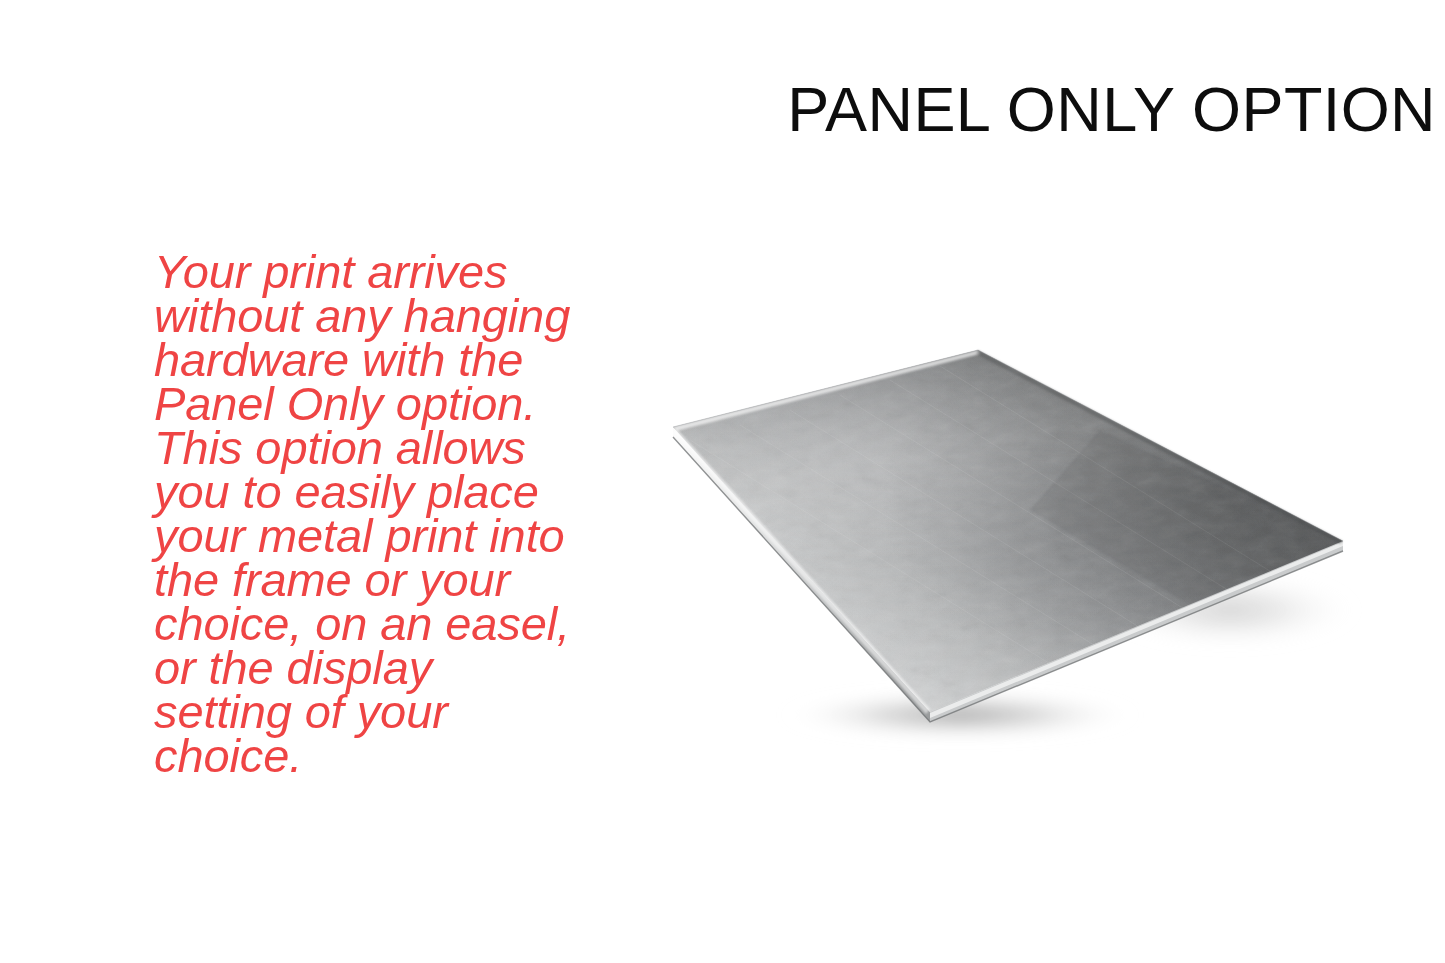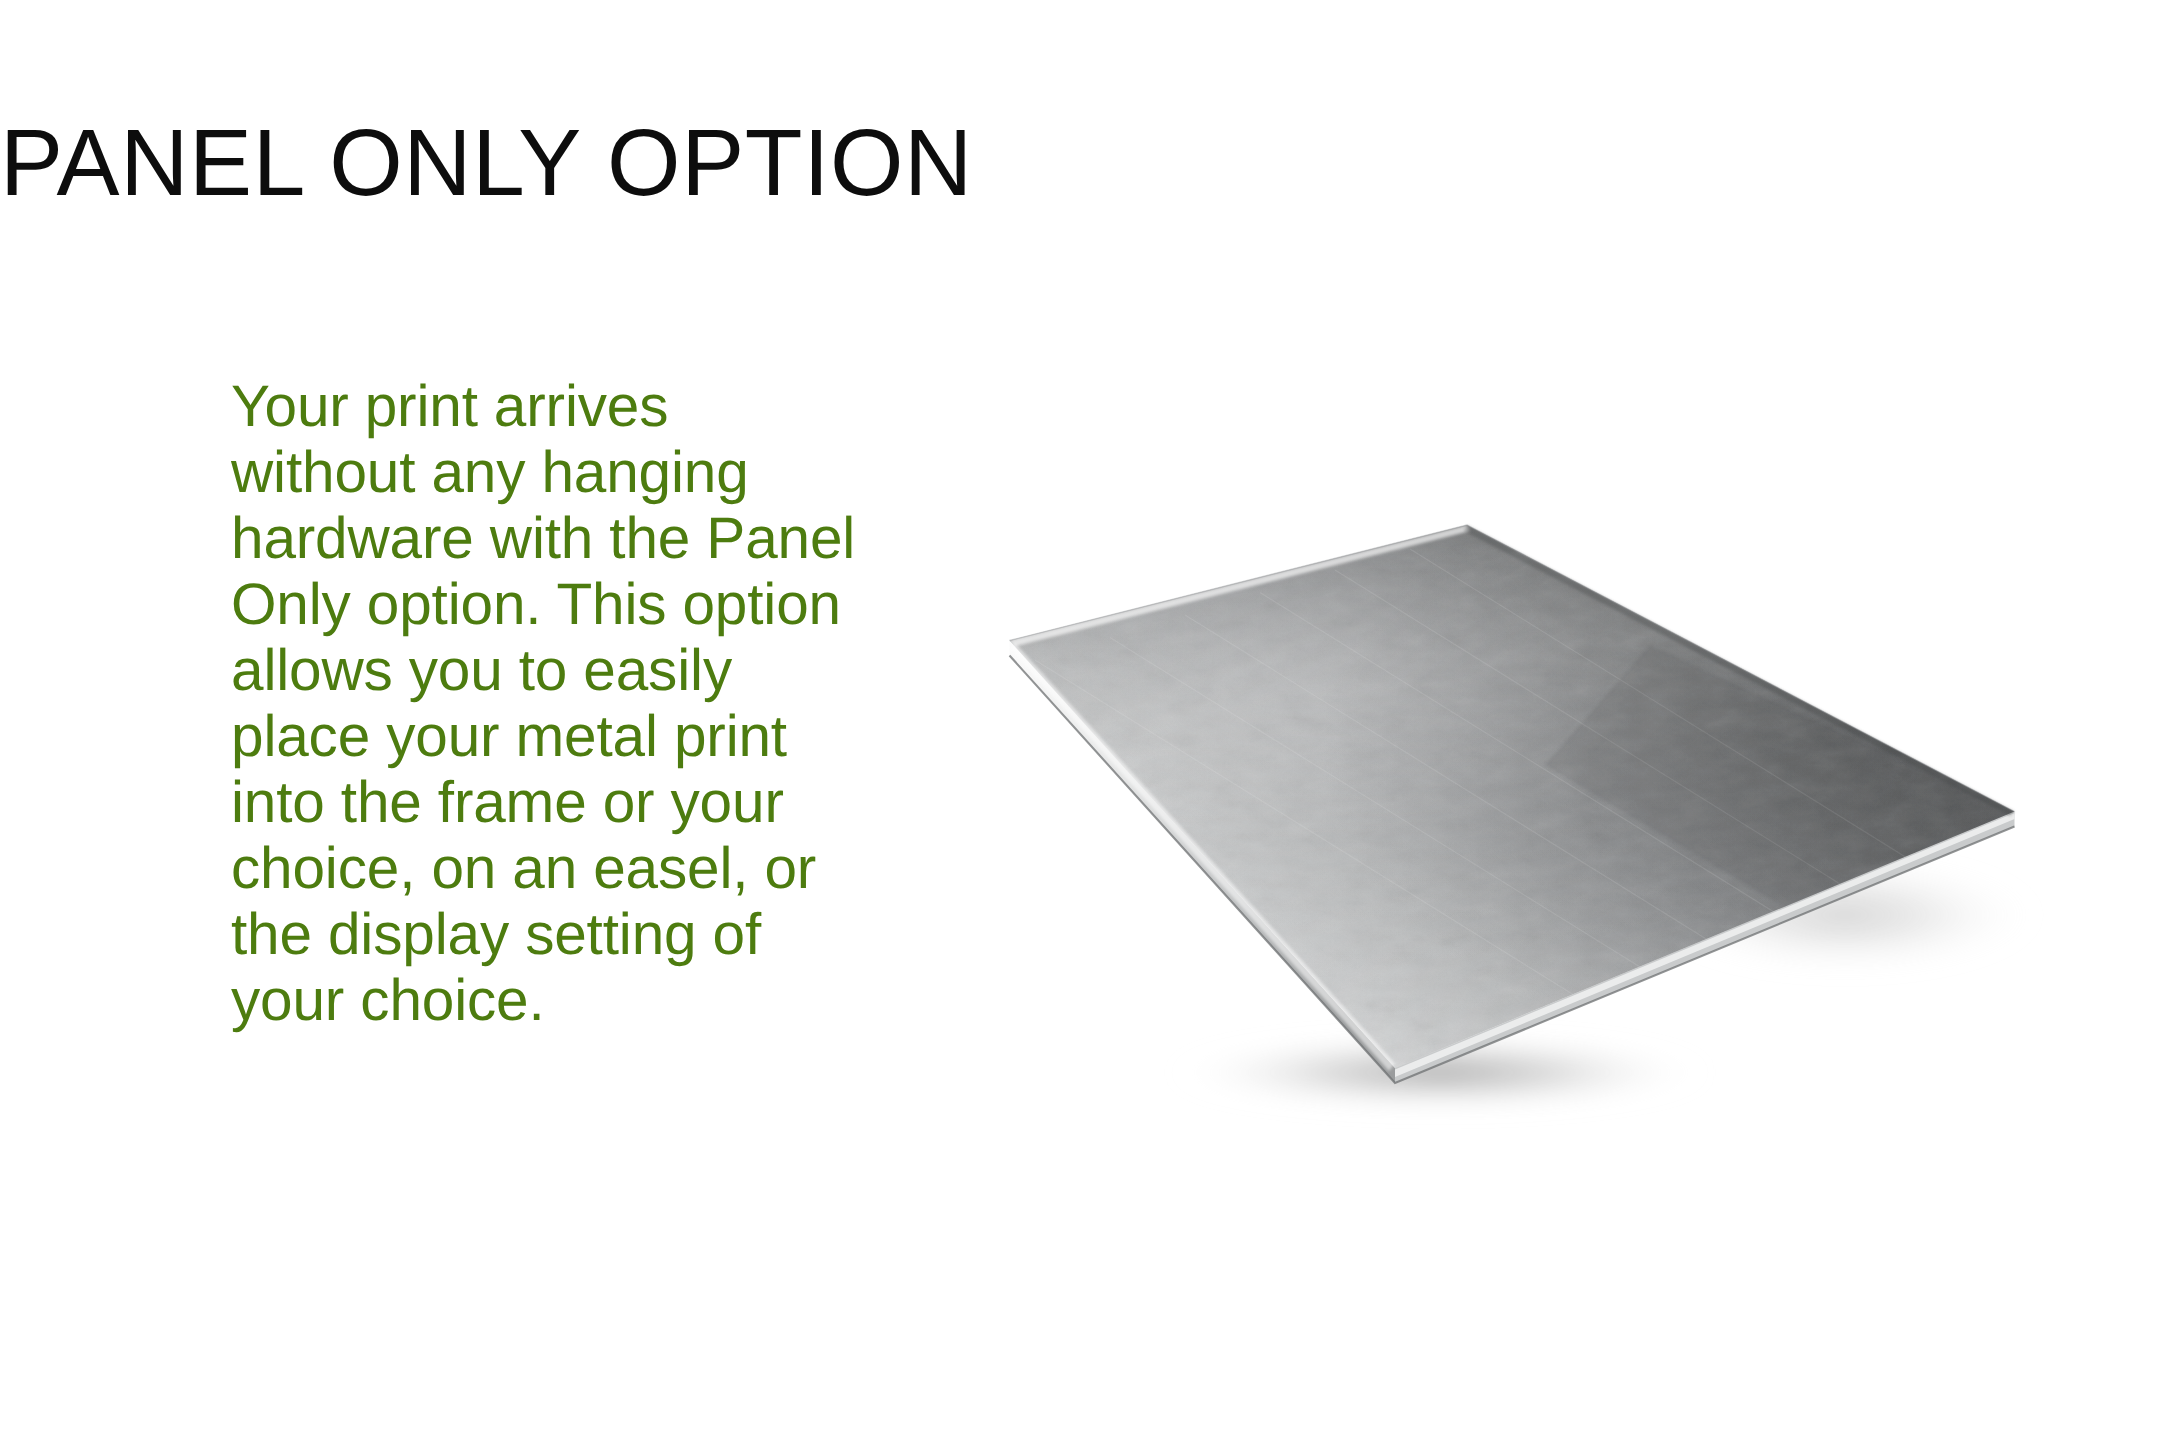--- a/index.html
+++ b/index.html
@@ -22,40 +22,41 @@
     width: 1445px;
     height: 963px;
     background: #ffffff;
   }
 
   #slide-title {
     position: absolute;
     left: 0;
     top: 78px;
     width: 1436px;
-    text-align: left;
+    text-align: right;
     font-size: 63px;
     font-weight: 400;
     line-height: 1.0;
     color: #0d0d0d;
     letter-spacing: 0.4px;
     white-space: nowrap;
   }
 
   #body-text {
     position: absolute;
     left: 154px;
     top: 250px;
     width: 420px;
-    font-size: 39px;
+    font-size: 47px;
     line-height: 44px;
-    color: #4d7c0f;
+    color: #ef4444;
     font-weight: 400;
     white-space: pre-line;
     letter-spacing: -0.1px;
+    font-style: italic;
   }
 
   #panel-figure {
     position: absolute;
     left: 630px;
     top: 310px;
     width: 780px;
     height: 450px;
   }
   #panel-figure svg {

